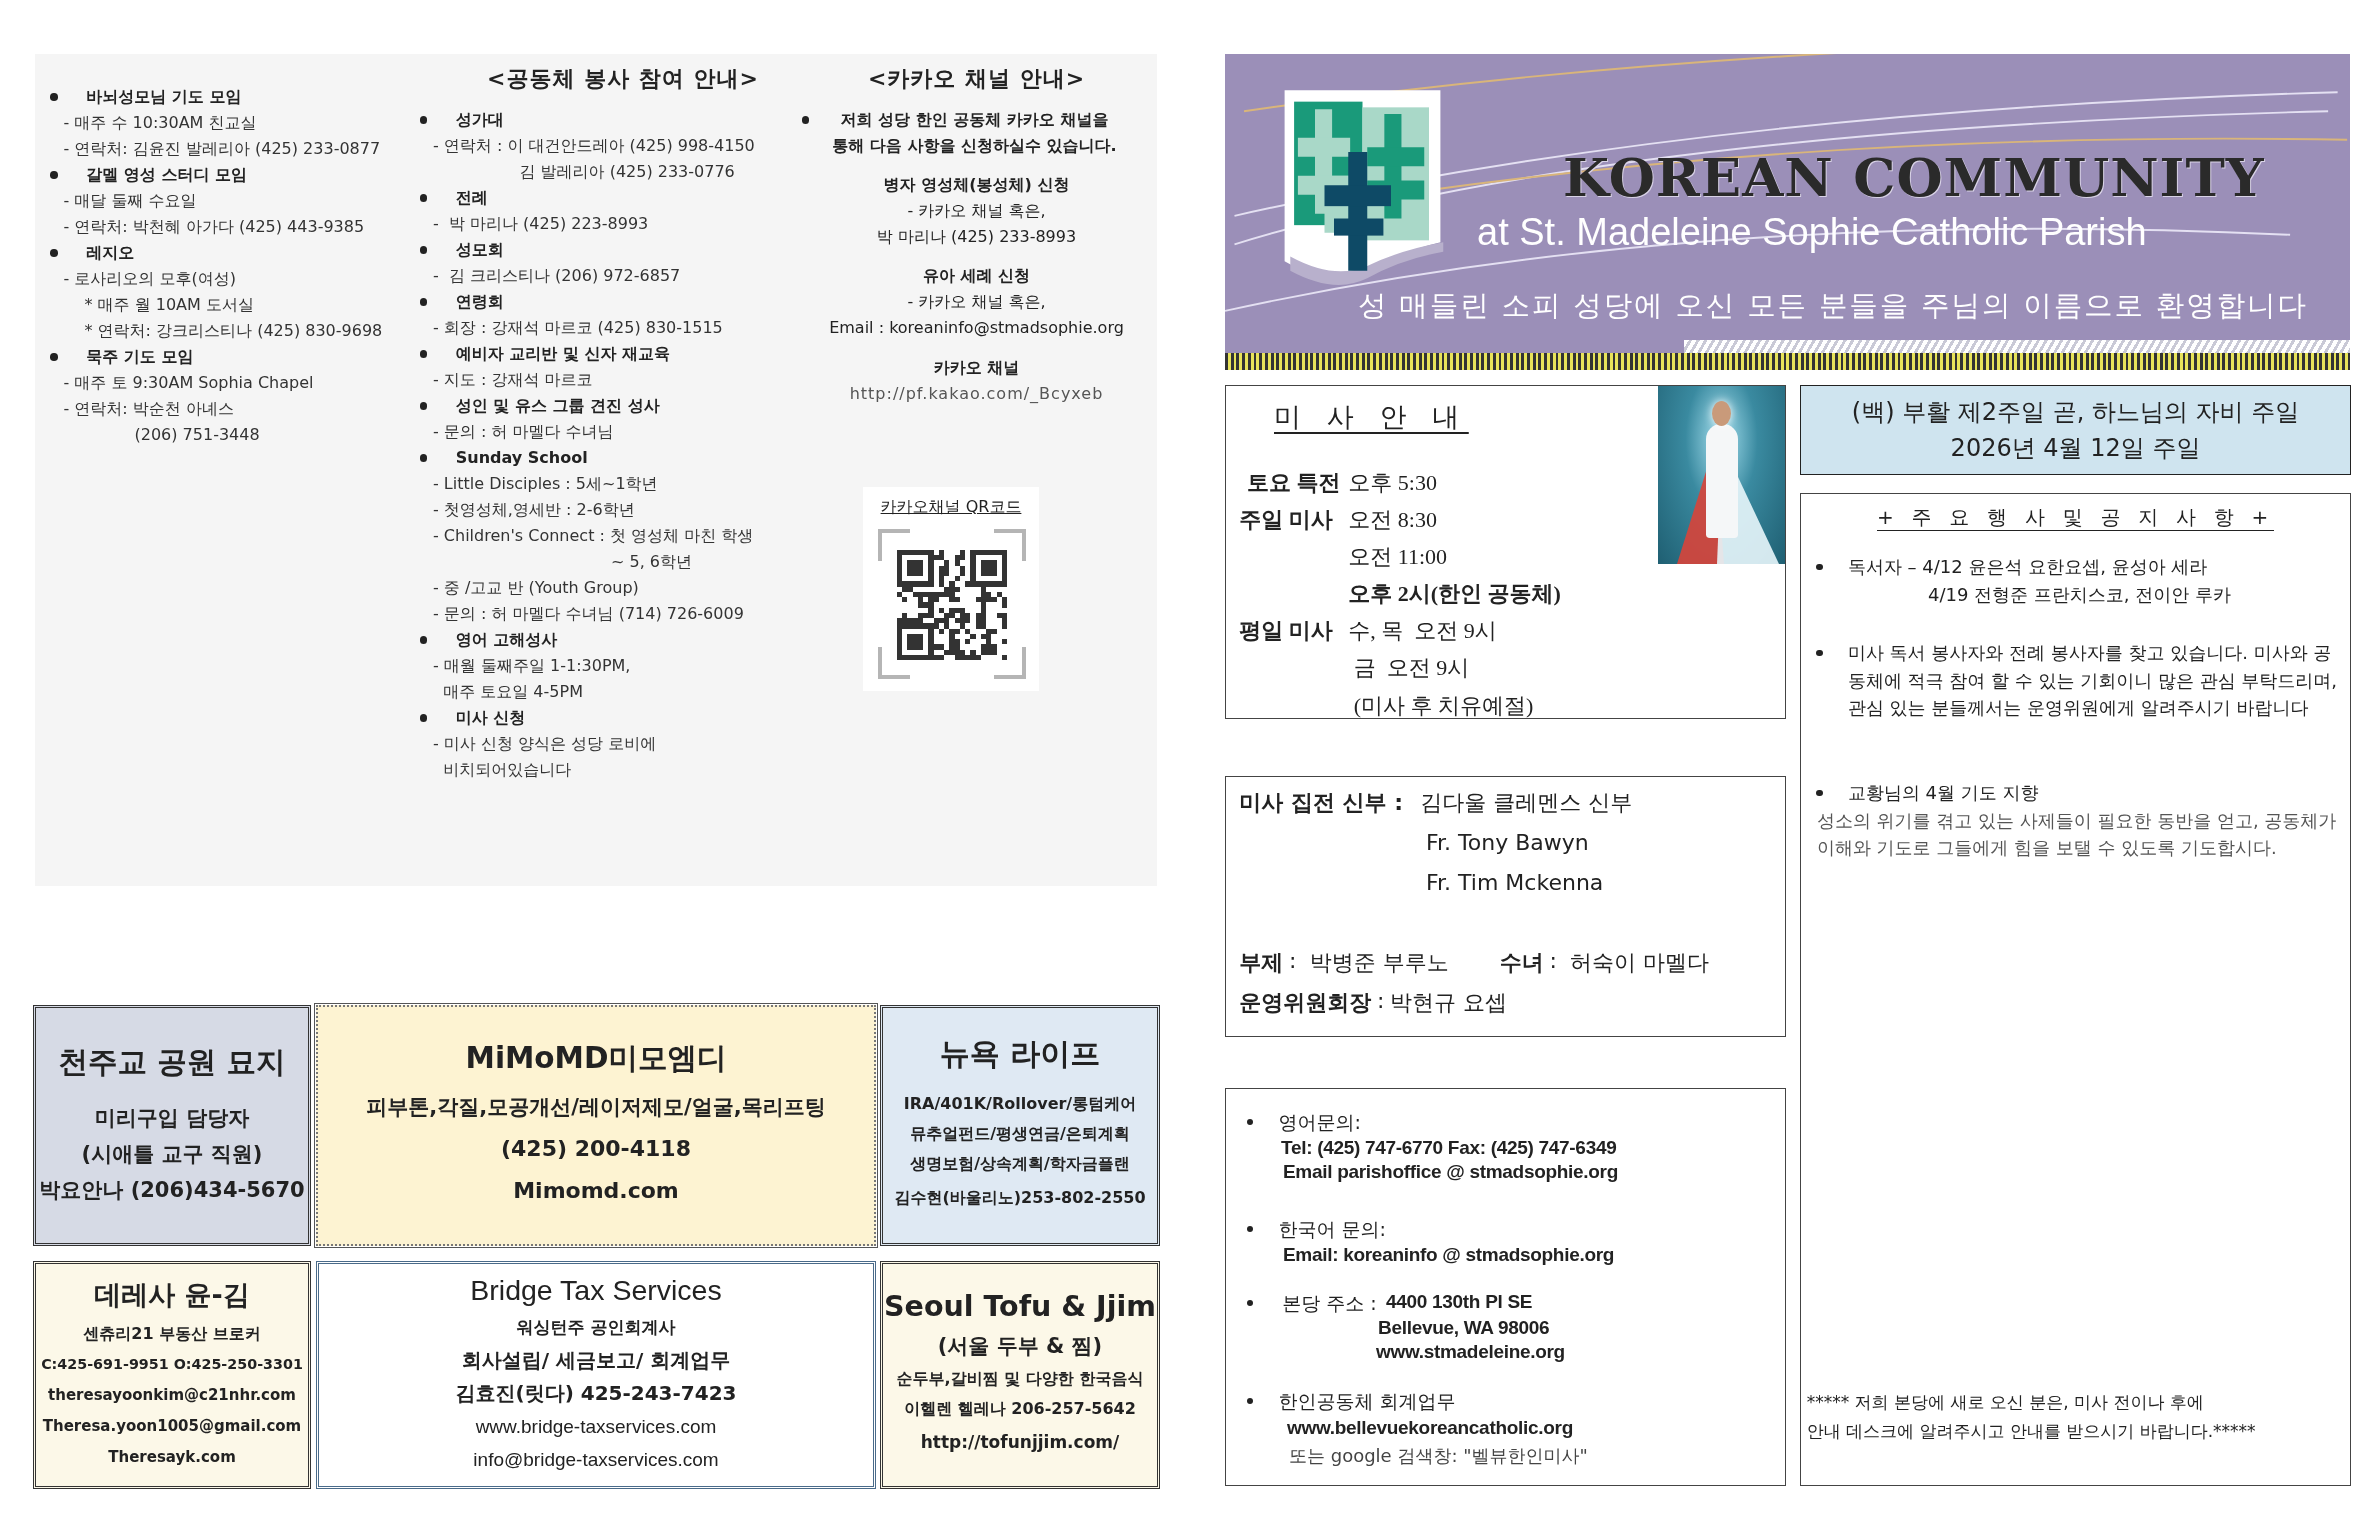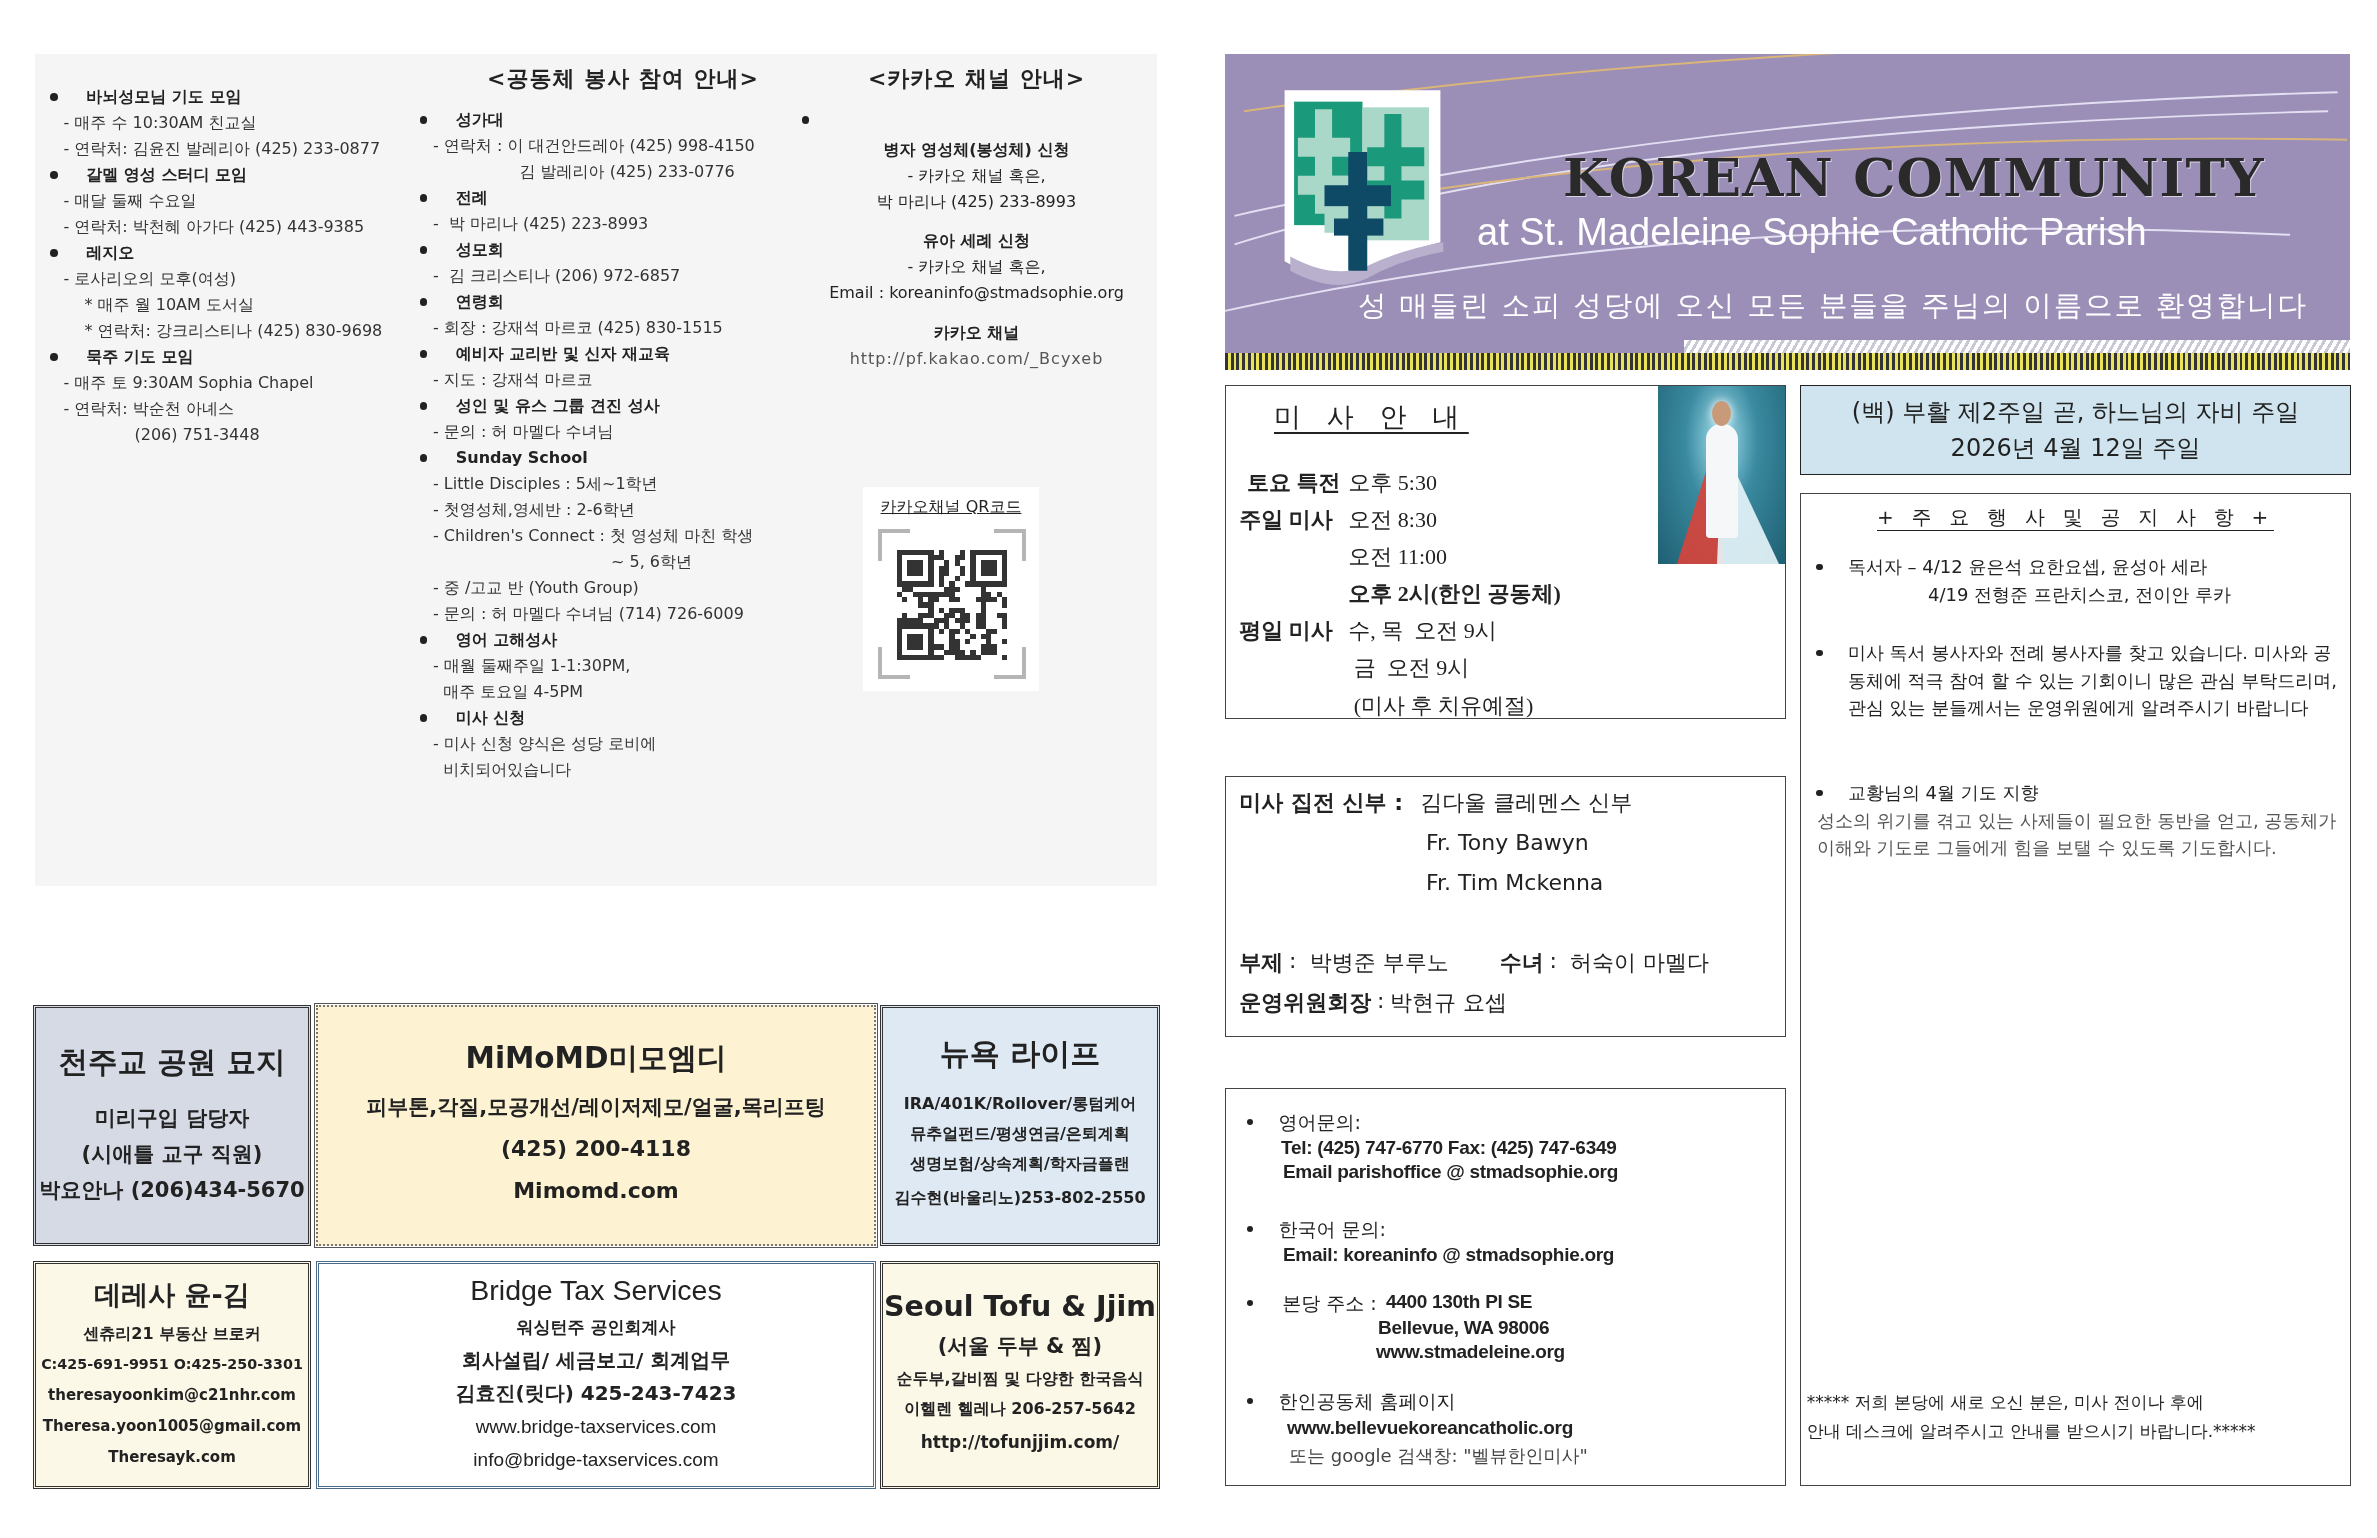--- a/index.html
+++ b/index.html
@@ -206,20 +206,24 @@
           <div class="sub">- 미사 신청 양식은 성당 로비에</div>
           <div class="sub">  비치되어있습니다</div>
         </div>
       </div>
   </div>
 
   <div class="col col3">
     <div class="sec-title">&lt;카카오 채널 안내&gt;</div>
     <div class="c3-intro">
       <span class="bullet"></span>
+      <div style="text-align:center">
+        <div>저희 성당 한인 공동체 카카오 채널을</div>
+        <div>통해 다음 사항을 신청하실수 있습니다.</div>
+      </div>
     </div>
     <div class="c3-block">
       <div class="h">병자 영성체(봉성체) 신청</div>
       <div>- 카카오 채널 혹은,</div>
       <div>박 마리나 (425) 233-8993</div>
     </div>
     <div class="c3-block">
       <div class="h">유아 세례 신청</div>
       <div>- 카카오 채널 혹은,</div>
       <div>Email : koreaninfo@stmadsophie.org</div>
@@ -870,18 +874,18 @@
   <div class="ct-line" style="left:57px;top:155px">Email: koreaninfo @ stmadsophie.org</div>
   <div class="ct" style="top:202px">
     <span class="bullet"></span>
     <span style="margin-left:3.8px">본당 주소 :</span>
   </div>
   <div class="ct-line" style="left:160px;top:202px">4400 130th Pl SE</div>
   <div class="ct-line" style="left:152px;top:228px">Bellevue, WA 98006</div>
   <div class="ct-line" style="left:150px;top:252px">www.stmadeleine.org</div>
   <div class="ct" style="top:300px">
     <span class="bullet"></span>
-      <span>한인공동체 홈페이지</span>
+      <span>한인공동체 회계업무</span>
   </div>
   <div class="ct-line" style="left:61px;top:328px">www.bellevuekoreancatholic.org</div>
   <div class="ct-note" style="left:63px;top:355px">또는 google 검색창: "벨뷰한인미사"</div>
 </div>
 
 
 </body></html>

